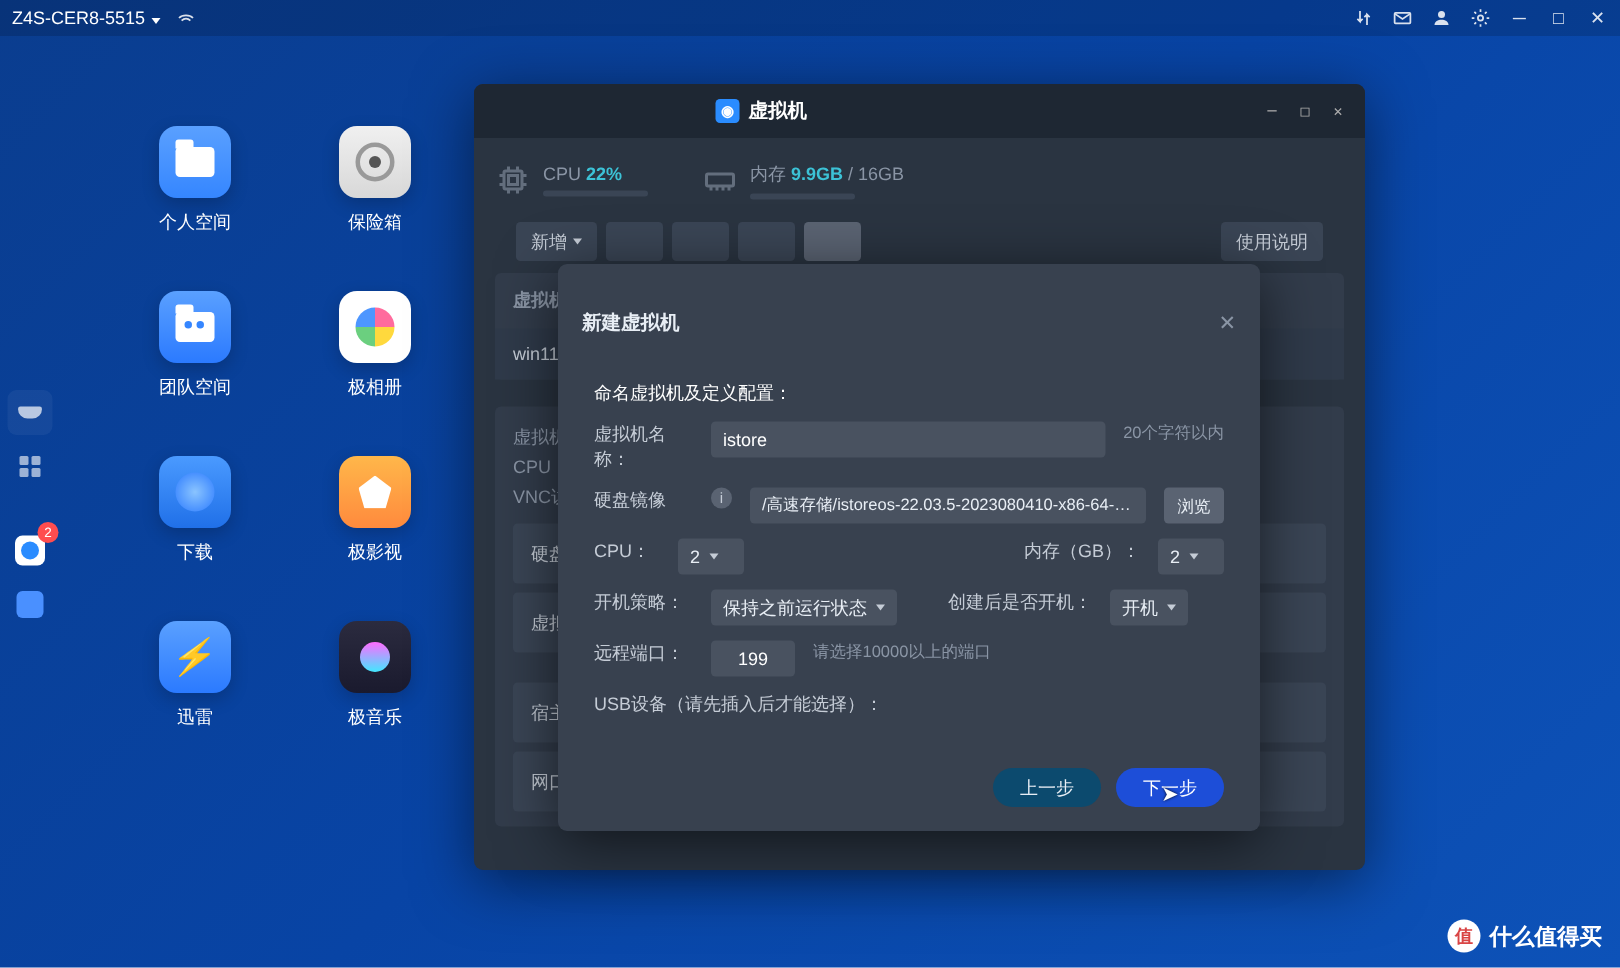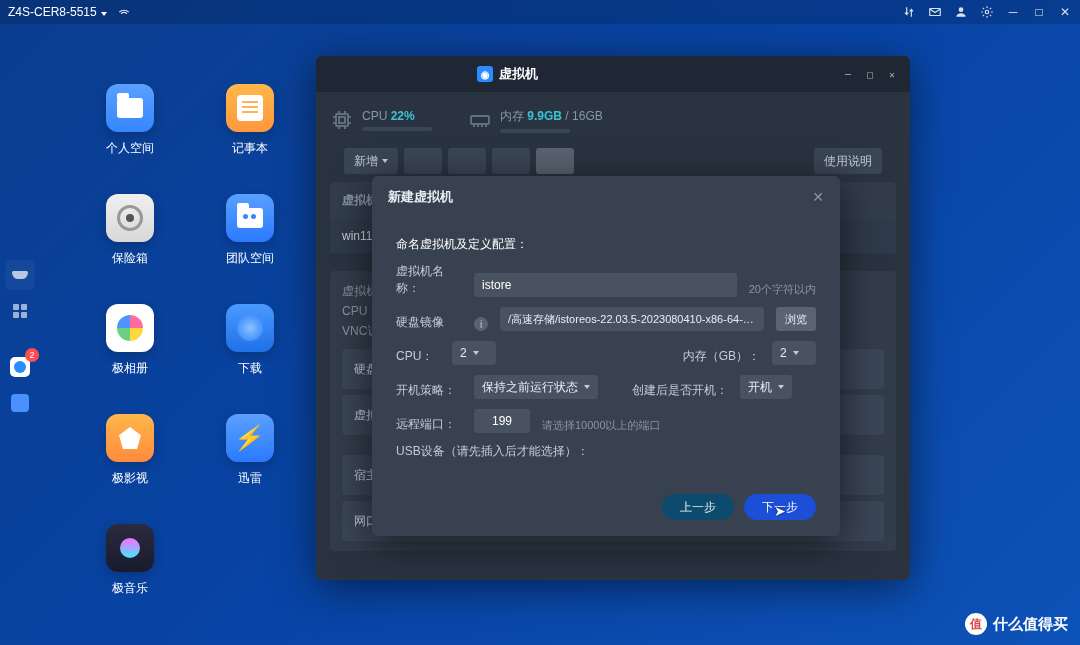--- a/index.html
+++ b/index.html
@@ -86,26 +86,26 @@
 .vm-row.data { background: #2f3a4a; color: #c5ccd6; }
 .vm-col1 { width: 400px; }
 
 .vm-detail { margin-top: 18px; background: #323c4b; border-radius: 4px; padding: 10px 12px; font-size: 12px; color: #8a95a5; line-height: 20px; }
 .vm-detail .row { display: flex; gap: 20px; }
 .vm-disk { margin-top: 8px; padding: 10px 12px; background: #3a4555; border-radius: 3px; font-size: 12px; color: #c5ccd6; }
 .vm-net { margin-top: 20px; }
 
 
 .modal { position: absolute; left: 372px; top: 176px; width: 468px; background: #38414f; border-radius: 6px; box-shadow: 0 8px 40px rgba(0,0,0,0.6); color: #c5ccd6; font-size: 13px; padding-bottom: 16px; }
-.modal-header { padding: 12px 16px; display: flex; align-items: center; }
+.modal-header { padding: 12px 16px; display: flex; align-items: center; margin-top: 18px; }
 .modal-title { font-weight: bold; font-size: 13px; color:#e8eef5; }
 .modal-close { margin-left: auto; cursor: pointer; color: #8a95a5; font-size: 14px; }
 .modal-body { padding: 8px 24px; font-size: 12px; }
 .section-label { color: #fff; margin: 10px 0; }
-.form-row { display: flex; align-items: flex-end; margin: 10px 0; gap: 12px; }
+.form-row { display: flex; align-items: flex-start; margin: 10px 0; gap: 12px; }
 .form-label { width: 66px; color: #c5ccd6; flex-shrink: 0; }
 .text-input { flex: 1; height: 24px; background: #495260; border: none; border-radius: 3px; color: #fff; padding: 0 8px; font-size: 12px; outline:none; }
 .text-input.path { font-size: 11px; overflow: hidden; text-overflow: ellipsis; white-space: nowrap; line-height:24px; color:#e8eef5; }
 .hint { font-size: 11px; color: #8a95a5; }
 .browse-btn { width: 40px; height: 24px; background: #5a6372; border-radius: 3px; font-size: 11px; display:flex; align-items:center; justify-content:center; cursor:pointer; color:#e8eef5; }
 .info-icon { width:14px; height:14px; border-radius:50%; background:#5a6372; color:#c5ccd6; font-size:10px; display:flex; align-items:center; justify-content:center; flex-shrink:0; }
 .select { height: 24px; background: #495260; border-radius: 3px; padding: 0 8px; display:flex; align-items:center; gap:6px; cursor:pointer; font-size:12px; color:#e8eef5; }
 .select::after { content:""; width:0; height:0; border-left:3px solid transparent; border-right:3px solid transparent; border-top:4px solid #c5ccd6; }
 .port-input { width: 56px; height: 24px; background: #495260; border:none; border-radius:3px; color:#fff; padding:0 18px; font-size:12px; text-align:center; outline:none; }
 .modal-footer { display:flex; justify-content:flex-end; gap:10px; padding: 16px 24px 0; }
@@ -182,26 +182,20 @@
 </div>
 
 <div class="desktop" id="desktop">
     <div class="dicon">
       <div class="box i-folder">
         <div class="f"></div>
       </div>
       <div class="lbl">个人空间</div>
     </div>
     <div class="dicon">
-      <div class="box i-note">
-        <div class="n"></div>
-      </div>
-      <div class="lbl">记事本</div>
-    </div>
-    <div class="dicon">
       <div class="box i-safe">
         <div class="s"></div>
       </div>
       <div class="lbl">保险箱</div>
     </div>
     <div class="dicon">
       <div class="box i-team">
         <div class="t"></div>
       </div>
       <div class="lbl">团队空间</div>

